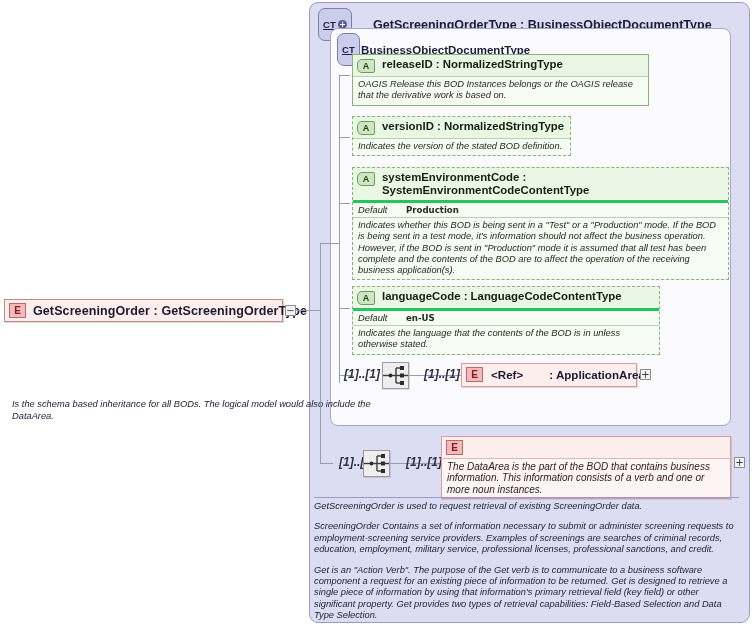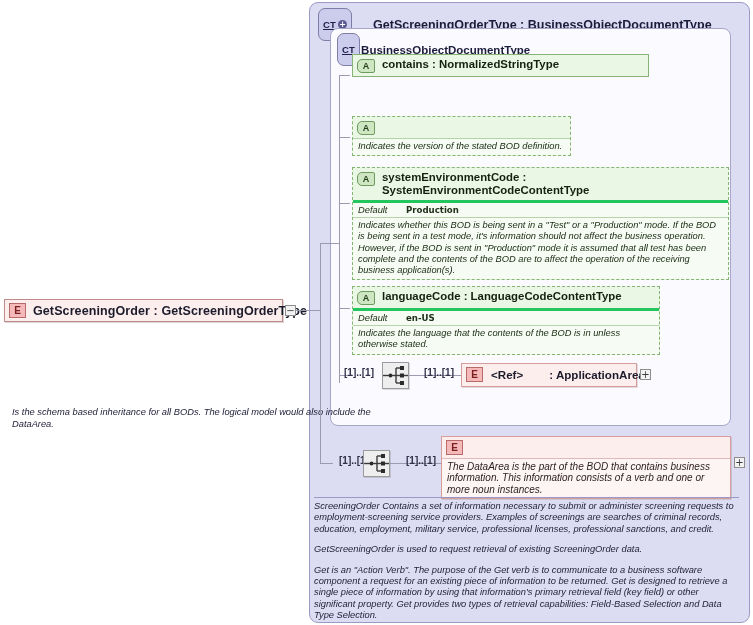--- a/index.html
+++ b/index.html
@@ -131,21 +131,20 @@
     white-space: nowrap;
   }
   #ct-inner-doc {
     position: absolute;
     left: 12px; top: 399px;
     width: 378px;
     font-size: 9.3px;
     font-style: italic;
     color: #23233c;
     line-height: 11.5px;
-    margin-top: 8px;
   }
 
   
   .attr {
     position: absolute;
     background: #eaf7e4;
     box-sizing: border-box;
   }
   .attr.required { border: 1px solid #86b476; }
   .attr.optional { border: 1px dashed #86b476; }
@@ -195,21 +194,22 @@
   .seq {
     position: absolute;
     width: 27px; height: 27px;
     background: #eeeeee;
     border: 1px solid #9b9b9b;
     box-sizing: border-box;
     box-shadow: 1px 1px 0 rgba(0,0,0,.12);
   }
   .card {
     position: absolute;
-    font-size: 10px;
+    font-size: 12px;
+    font-style: italic;
     font-weight: bold;
     color: #30304a;
     white-space: nowrap;
   }
 
   
   .elem-box {
     position: absolute;
     background: #fdeeee;
     border: 1px solid #d79c9c;
@@ -293,27 +293,31 @@
 <div class="hline" style="left:339px; top:137px; width:11px;"></div>
 <div class="hline" style="left:339px; top:203px; width:11px;"></div>
 <div class="hline" style="left:339px; top:308px; width:11px;"></div>
 <div class="hline" style="left:339px; top:375px; width:14px;"></div>
 
 <div class="hline" style="left:320px; top:463px; width:13px;"></div>
 
 <div class="attr required" style="left:352px; top:54px; width:297px;">
   <div class="attr-head">
     <span class="a-icon">A</span>
-    <span class="attr-name">contains : NormalizedStringType</span>
+    <span class="attr-name">releaseID : NormalizedStringType</span>
+  </div>
+  <div class="attr-body">
+    <div class="attr-desc">OAGIS Release this BOD Instances belongs or the OAGIS release that the derivative work is based on.</div>
   </div>
 </div>
 
 <div class="attr optional" style="left:352px; top:116px; width:219px;">
   <div class="attr-head">
     <span class="a-icon">A</span>
+    <span class="attr-name">versionID : NormalizedStringType</span>
   </div>
   <div class="attr-body">
     <div class="attr-desc">Indicates the version of the stated BOD definition.</div>
   </div>
 </div>
 
 <div class="attr optional" style="left:352px; top:167px; width:377px;">
   <div class="attr-head">
     <span class="a-icon">A</span>
     <span class="attr-name">systemEnvironmentCode : SystemEnvironmentCodeContentType</span>
@@ -388,16 +392,16 @@
 <div class="elem-box" style="left:441px; top:436px; width:290px;">
   <div class="elem-head">
     <span class="e-icon">E</span>
   </div>
   <div class="elem-desc">The DataArea is the part of the BOD that contains business information. This information consists of a verb and one or more noun instances.</div>
 </div>
 <div class="toggle-box" style="left:734px; top:457px;">+</div>
 
 <div id="doc-divider"></div>
 <div id="outer-doc">
+  <p>GetScreeningOrder is used to request retrieval of existing ScreeningOrder data.</p>
   <p>ScreeningOrder  Contains a set of information necessary to submit or administer screening requests to employment-screening service providers. Examples of screenings are searches of criminal records, education, employment, military service, professional licenses, professional sanctions, and credit.</p>
-  <p>GetScreeningOrder is used to request retrieval of existing ScreeningOrder data.</p>
   <p>Get is an "Action Verb". The purpose of the Get verb is to communicate to a business software component a request for an existing piece of information to be returned. Get is designed to retrieve a single piece of information by using that information's primary retrieval field (key field) or other significant property. Get provides two types of retrieval capabilities: Field-Based Selection and Data Type Selection.</p>
 </div>
 
 </body></html>

